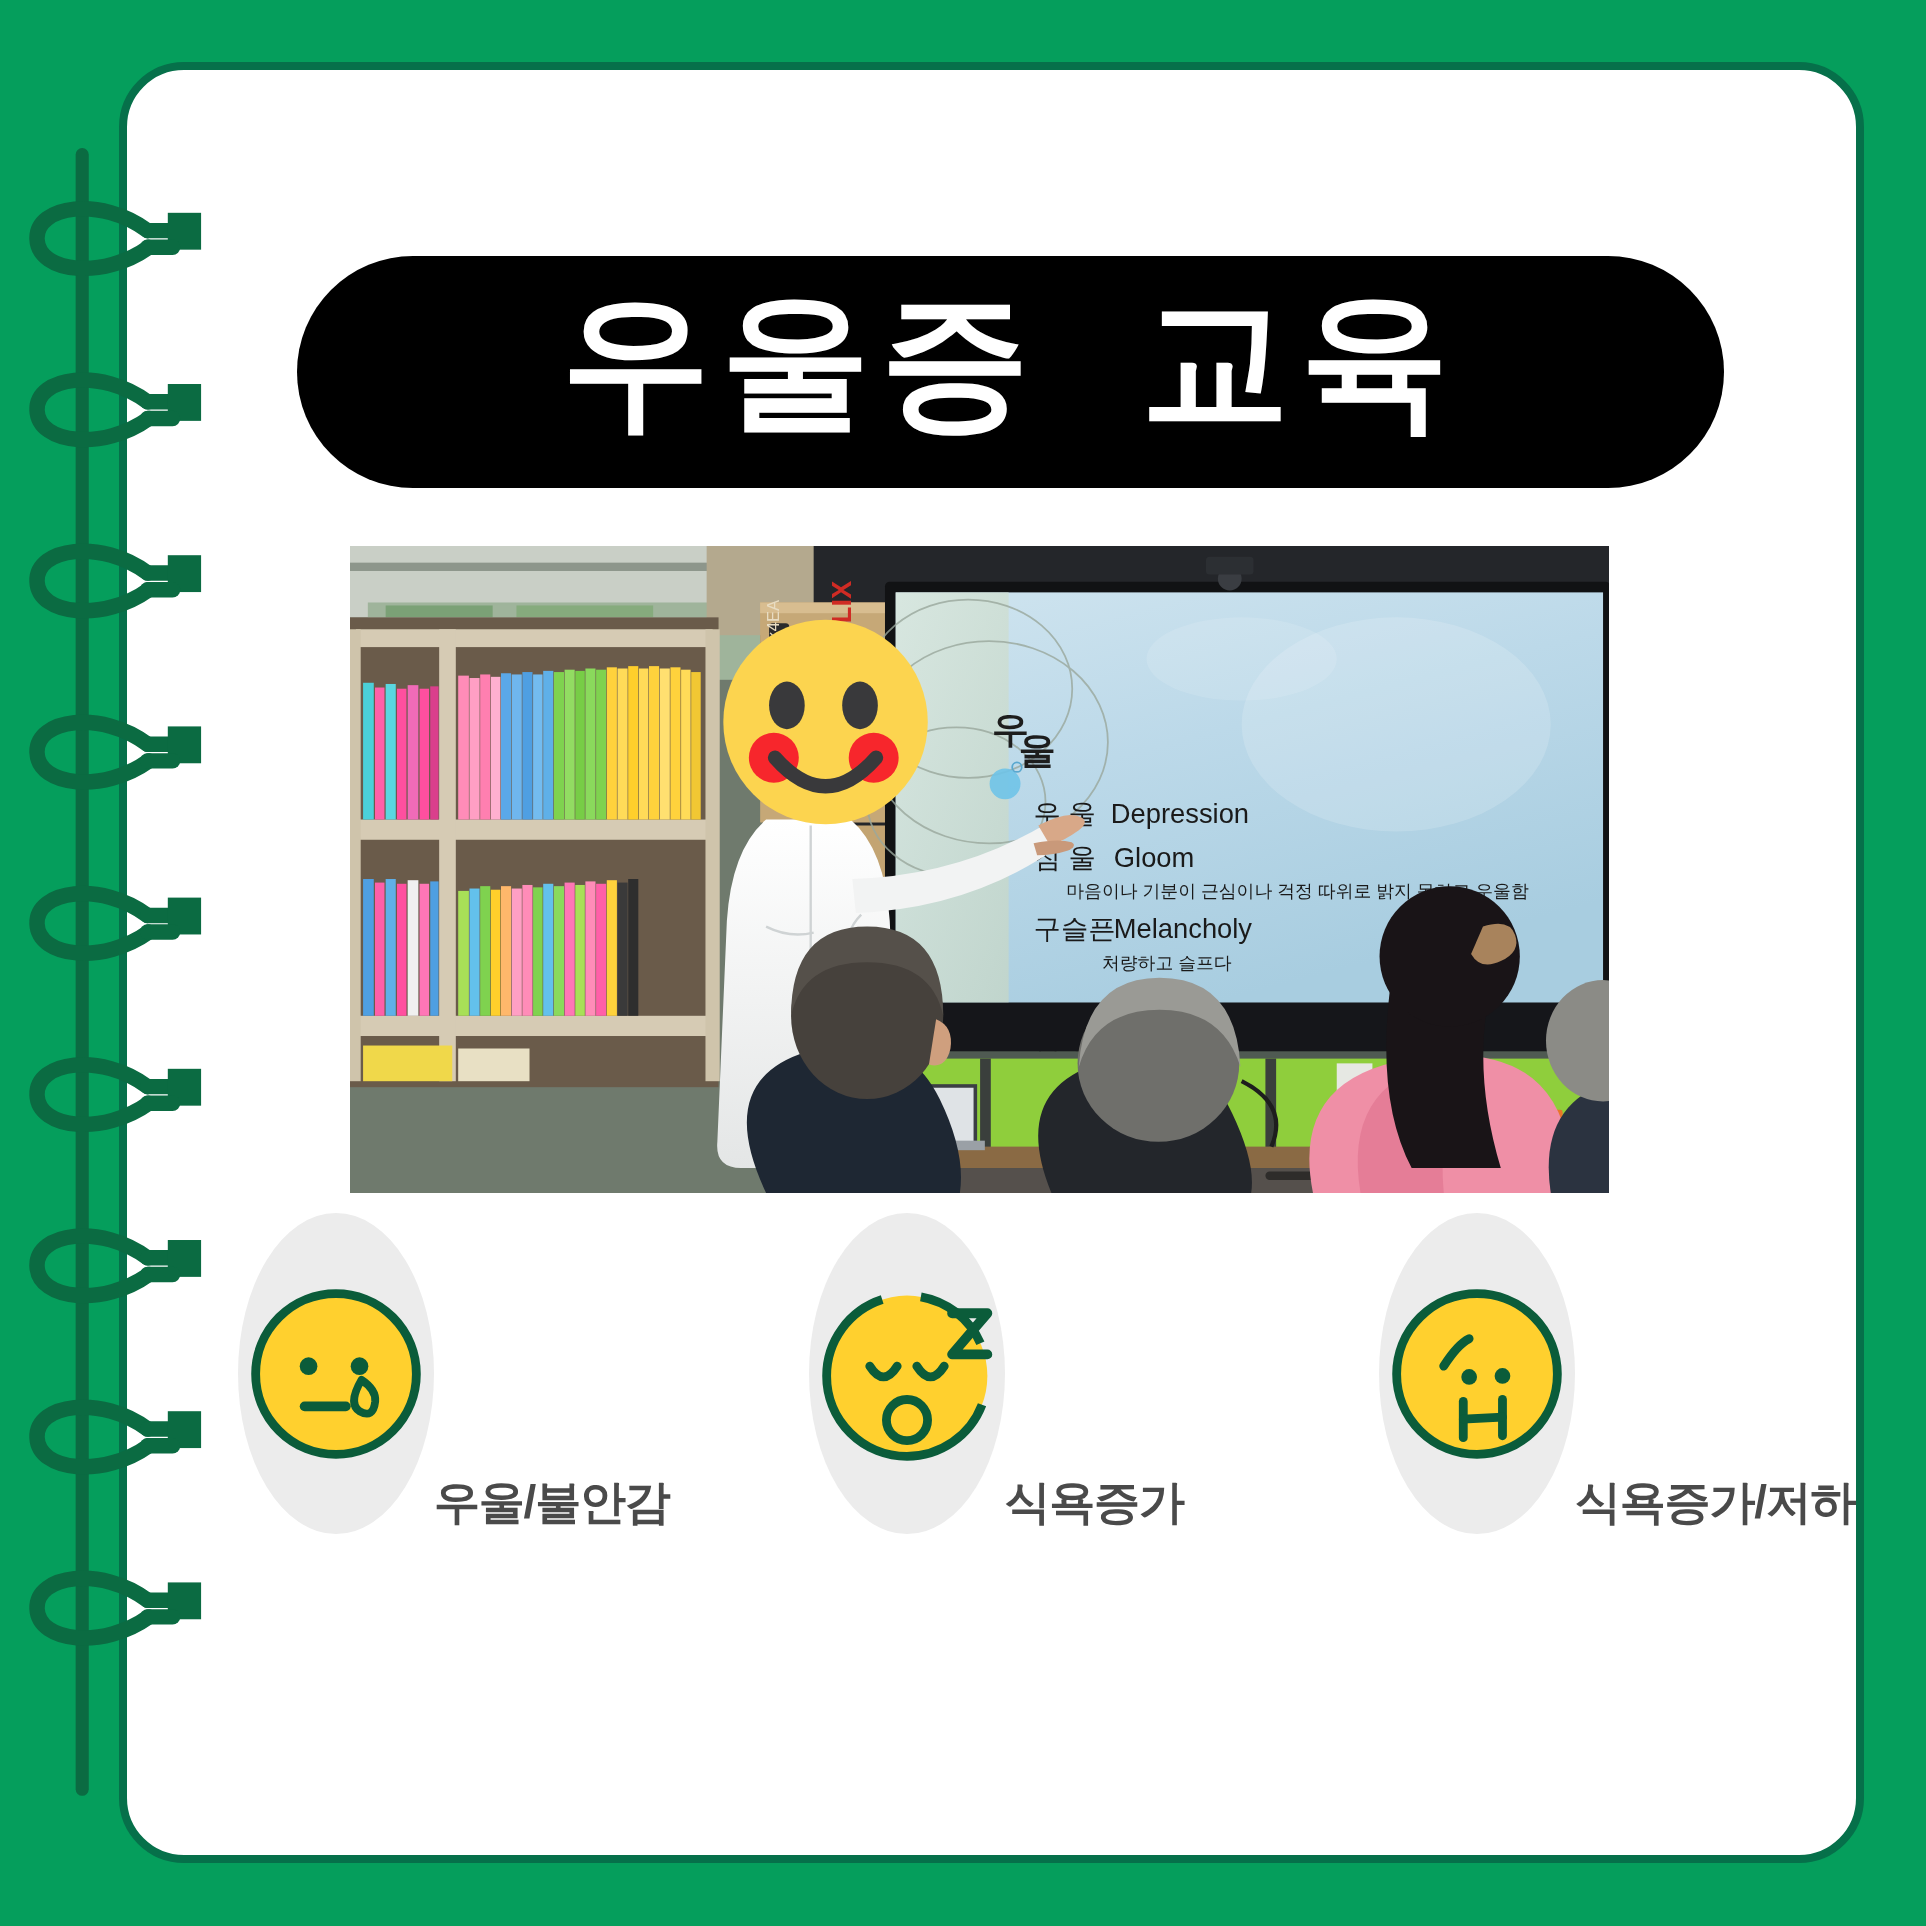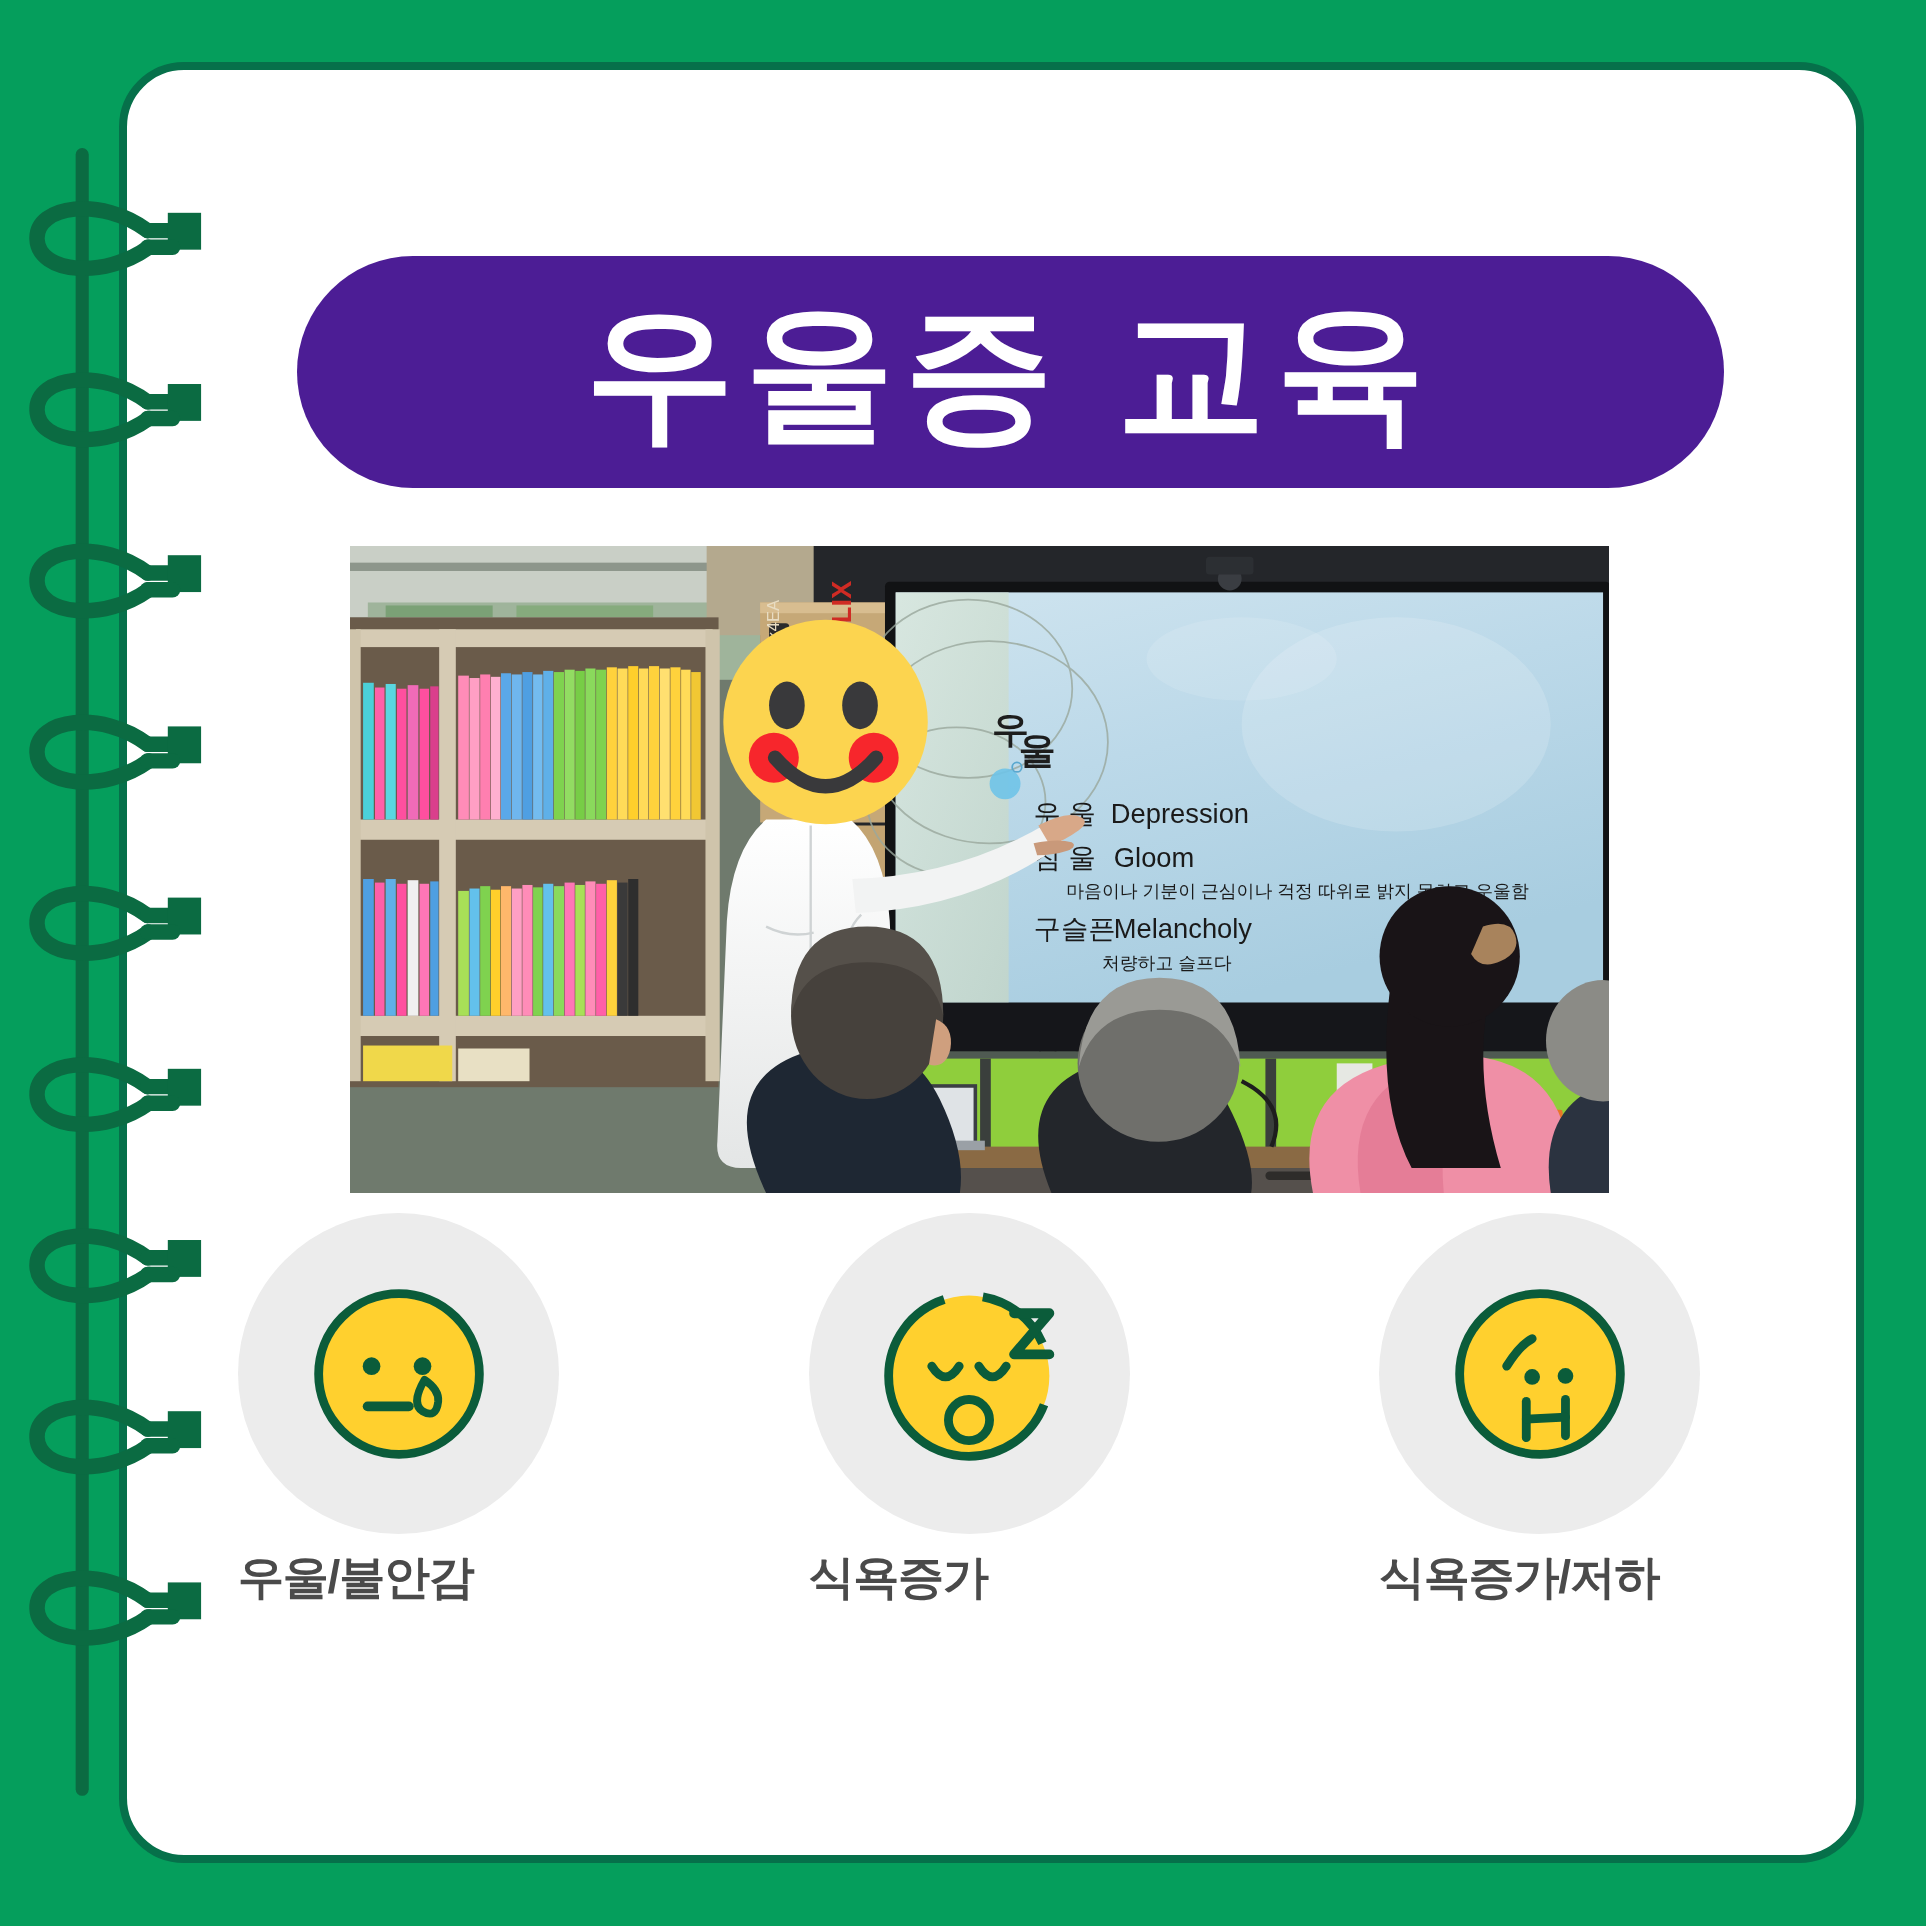--- a/index.html
+++ b/index.html
@@ -27,23 +27,23 @@
     left:0; top:0;
     width:250px; height:1926px;
     pointer-events:none;
   }
 
   
   #title-banner{
     position:absolute;
     left:297px; top:256px;
     width:1427px; height:232px;
-    background:#4c1d95;
+    background:#000000;
     border-radius:116px;
-    display:flex; align-items:center; justify-content:center;
+    display:flex; align-items:center; justify-content:center;font-family:Liberation Mono, monospace;
   }
   #title-text{
     color:#ffffff;
     font-size:149px;
     font-weight:bold;
     letter-spacing:10.7px;
     line-height:1;
     white-space:nowrap;
   }
 
@@ -62,22 +62,22 @@
     position:absolute;
     left:238px; top:1213px;
     width:1462px; height:464px;
     display:flex;
     justify-content:space-between;
     align-items:flex-start;
   }
   .symptom{
     width:321px;
     display:flex;
-    flex-direction:column;
-    align-items:flex-start;
+    flex-direction:row;
+    align-items:flex-end;
   }
   .sym-disc{
     width:321px; height:321px;
     border-radius:50%;
     background:#ececec;
     display:flex; align-items:center; justify-content:center;
   }
   .sym-disc svg{ width:196px; height:196px; overflow:visible; }
   .sym-label{
     margin-top:13px;

